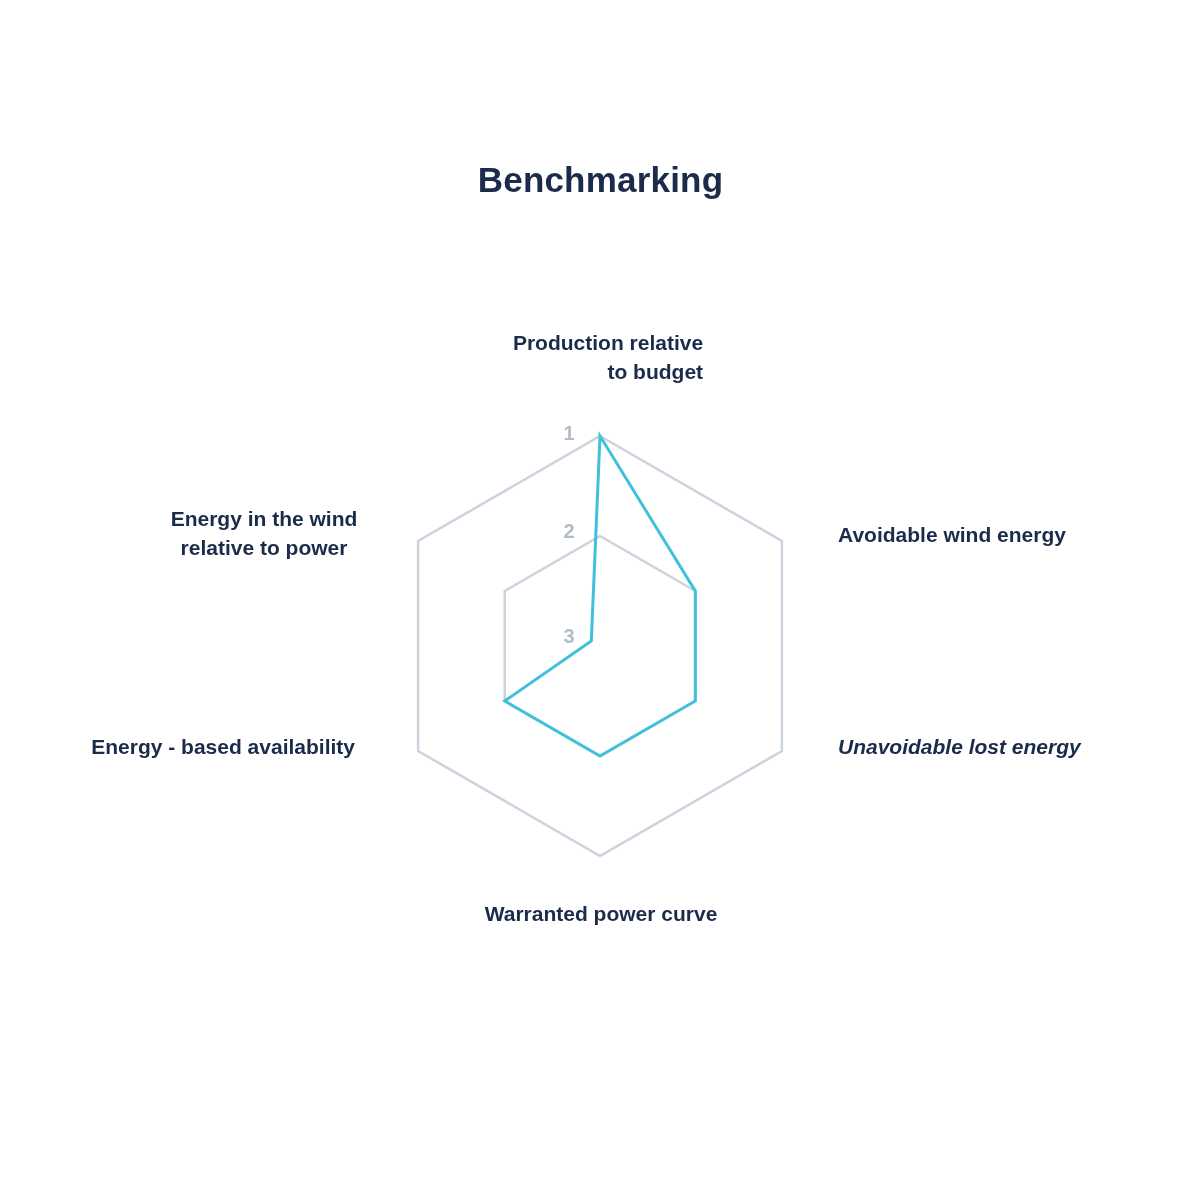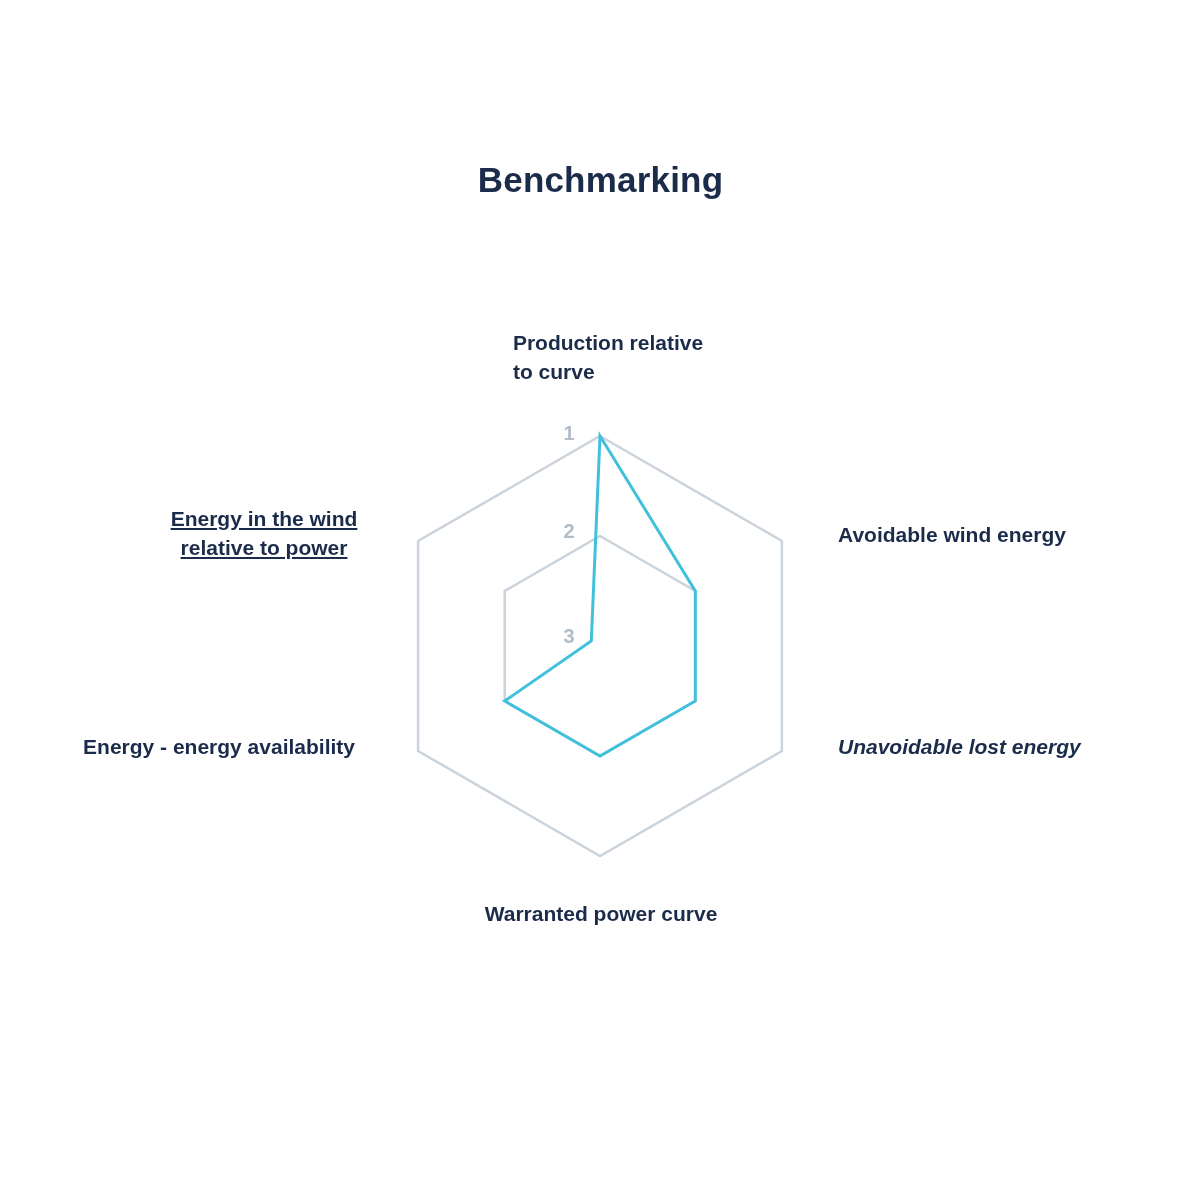--- a/index.html
+++ b/index.html
@@ -33,26 +33,26 @@
   }
   .axis-label {
     position: absolute;
     font-size: 21px;
     font-weight: 700;
     color: #1b2b4a;
     line-height: 29px;
     white-space: nowrap;
   }
   .axis-label span { display: block; }
-  .lbl-production   { left: 608px; top: 357px; transform: translate(-50%, -50%); text-align: left; }
+  .lbl-production   { left: 608px; top: 357px; transform: translate(-50%, -50%); text-align: right; }
   .lbl-avoidable    { left: 838px; top: 534px; transform: translate(0, -50%); }
   .lbl-unavoidable  { left: 838px; top: 746px; transform: translate(0, -50%); font-style: italic; }
   .lbl-warranted    { left: 601px; top: 913px; transform: translate(-50%, -50%); text-align: left; }
   .lbl-availability { left: 355px; top: 746px; transform: translate(-100%, -50%); text-align: right; }
-  .lbl-wind         { left: 264px; top: 533px; transform: translate(-50%, -50%); text-align: center; text-decoration: underline; }
+  .lbl-wind         { left: 264px; top: 533px; transform: translate(-50%, -50%); text-align: center; }
   .ring-label {
     position: absolute;
     font-size: 20px;
     font-weight: 700;
     color: #b3bdc9;
     transform: translate(-50%, -50%);
   }
   .ring-label-1 { left: 569px; top: 433px; }
   .ring-label-2 { left: 569px; top: 531px; }
   .ring-label-3 { left: 569px; top: 636px; }
@@ -69,37 +69,37 @@
       <polygon points="600.0,536.0 695.3,591.0 695.3,701.0 600.0,756.0 504.7,701.0 504.7,591.0" fill="none" stroke="#cbd3dd" stroke-width="2.5"></polygon>
       <polygon points="600.0,436.0 695.3,591.0 695.3,701.0 600.0,756.0 504.7,701.0 591.3,641.0" fill="none" stroke="#41c0dc" stroke-width="3" stroke-linejoin="miter"></polygon>
     </svg>
 
   <div class="ring-label ring-label-1">1</div>
   <div class="ring-label ring-label-2">2</div>
   <div class="ring-label ring-label-3">3</div>
 
   <div class="axis-label lbl-production">
     <span>Production relative</span>
-    <span>to curve</span>
+    <span>to budget</span>
   </div>
 
   <div class="axis-label lbl-avoidable">
     <span>Avoidable wind energy</span>
   </div>
 
   <div class="axis-label lbl-unavoidable">
     <span>Unavoidable lost energy</span>
   </div>
 
   <div class="axis-label lbl-warranted">
     <span>Warranted power curve</span>
   </div>
 
   <div class="axis-label lbl-availability">
-    <span>Energy - energy availability</span>
+    <span>Energy - based availability</span>
   </div>
 
   <div class="axis-label lbl-wind">
     <span>Energy in the wind</span>
     <span>relative to power</span>
   </div>
 
 </div>
 
 </body></html>

